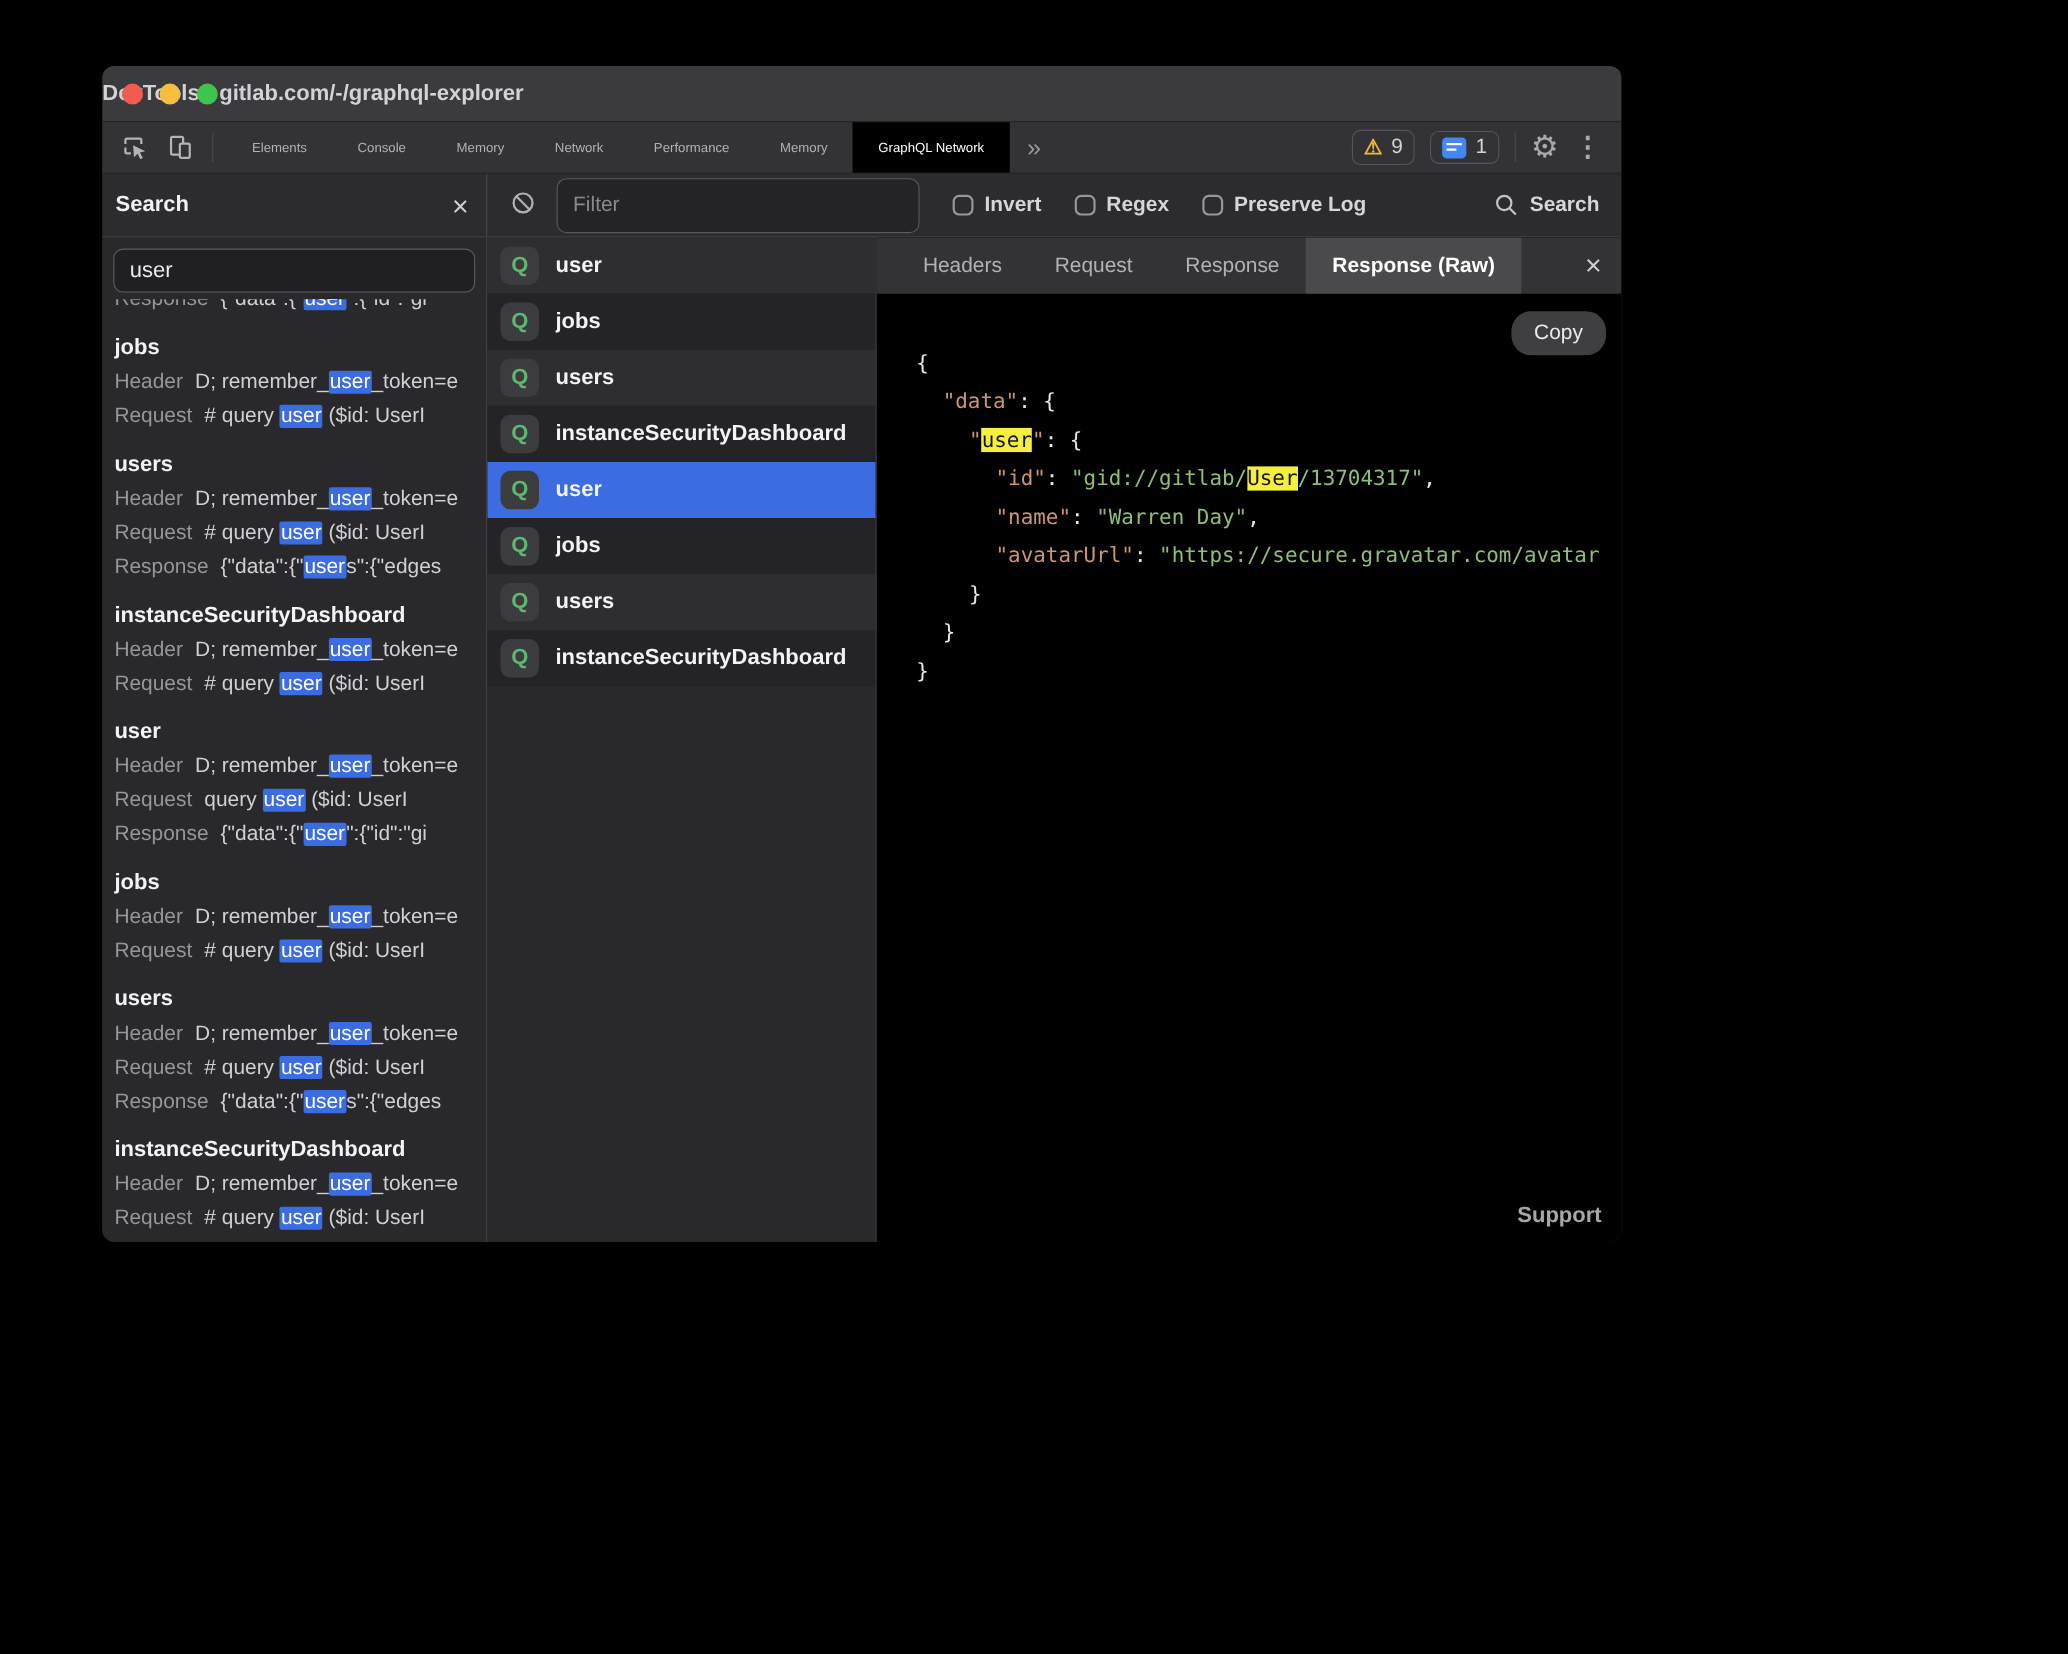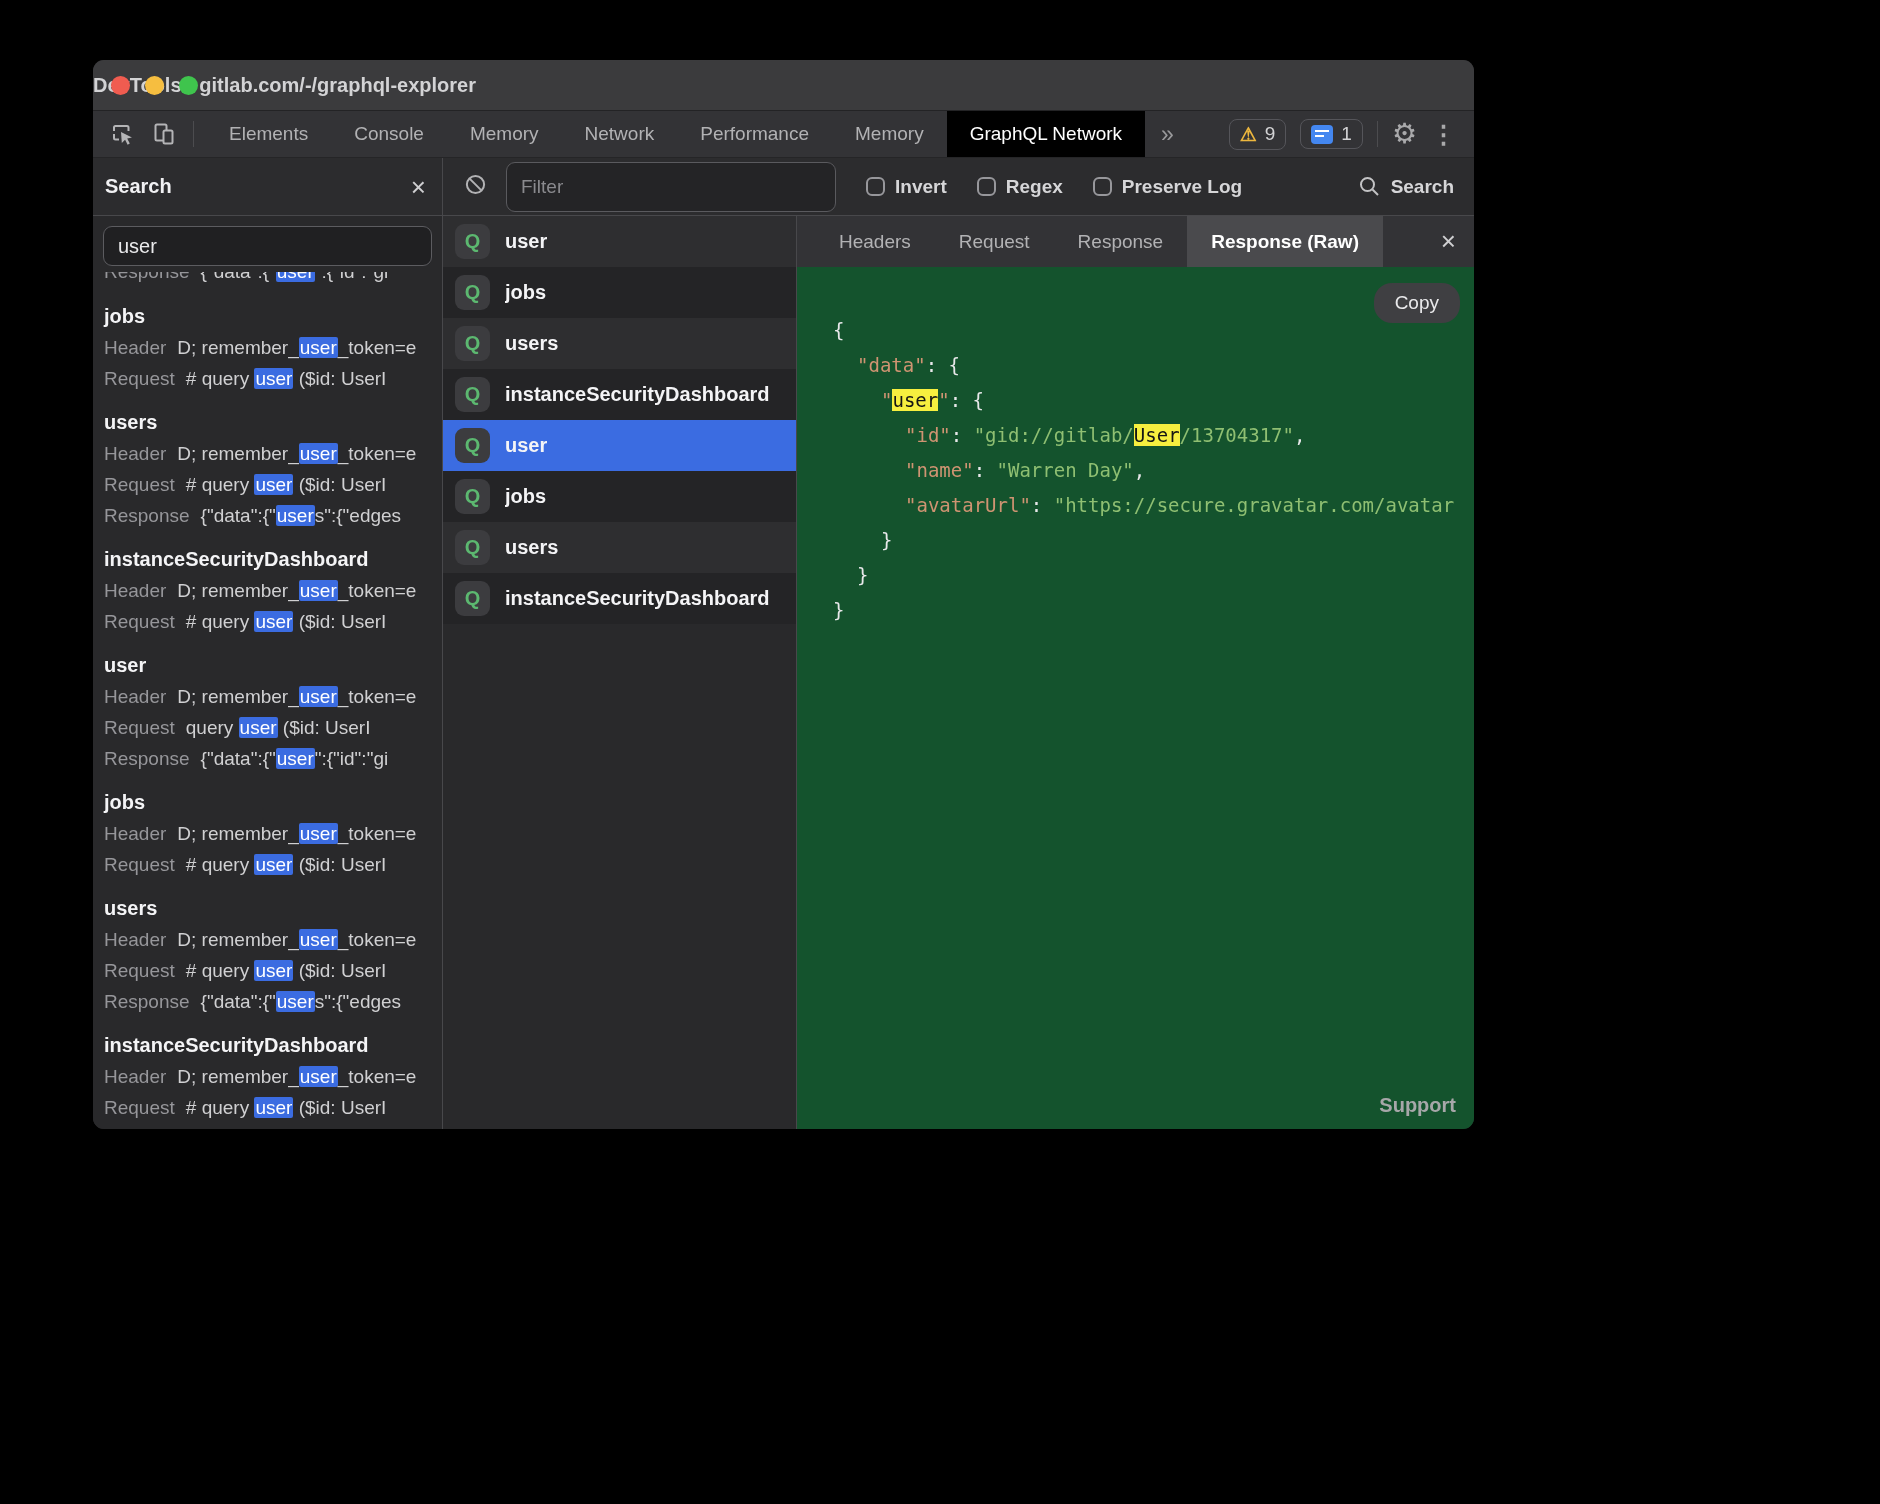--- a/index.html
+++ b/index.html
@@ -17,21 +17,21 @@
   .light.yellow{background:var(--traffic-yellow,#f6be40);}
   .light.green{background:var(--traffic-green,#3fc44d);}
   .wtitle{flex:1;font-size:20px;font-weight:700;color:#d3d3d5;}
 
   
   .tabbar{height:46px;flex:0 0 46px;background:#333336;display:flex;align-items:stretch;border-bottom:1px solid #252527;}
   .tb-icons{display:flex;align-items:center;gap:16px;padding:0 12px 0 16px;}
   .tb-icons svg{display:block;}
   .vsep{width:1px;height:26px;background:#4c4c4f;align-self:center;}
   .tabs{display:flex;}
-  .tab{display:flex;align-items:center;padding:0 23px;font-size:19px;color:#b2b2b4;white-space:nowrap;}
+  .tab{display:flex;align-items:center;padding:0 23px;font-size:12px;color:#b2b2b4;white-space:nowrap;}
   .tab.active{background:#000;color:#fff;}
   .more{display:flex;align-items:center;padding:0 16px;color:#9a9a9c;font-size:23px;}
   .tb-right{margin-left:auto;display:flex;align-items:center;gap:14px;padding-right:18px;}
   .badge{display:flex;align-items:center;gap:8px;border:1px solid #55555a;border-radius:8px;padding:3px 10px;}
   .warn-glyph{color:var(--warning-yellow,#edb73e);font-size:19px;font-weight:700;}
   .cnt{color:#d3d3d5;font-size:19px;}
   .chat-ico{width:22px;height:19px;background:var(--chat-blue,#4487f0);border-radius:4px;position:relative;}
   .chat-ico::before{content:"";position:absolute;left:4px;top:5px;width:14px;height:2.5px;background:#fff;}
   .chat-ico::after{content:"";position:absolute;left:4px;top:10px;width:9px;height:2.5px;background:#fff;}
   .gear{color:#a9a9ab;font-size:28px;line-height:1;}
@@ -75,21 +75,21 @@
   .mid-head{height:51px;flex:0 0 51px;line-height:51px;padding-left:14px;font-size:20px;font-weight:700;
             color:#f1f1f3;border-bottom:1px solid #48484b;}
   .qrow{height:51px;display:flex;align-items:center;gap:15px;padding-left:12px;font-size:20px;font-weight:700;color:#f4f4f6;}
   .qrow.base{background:#2e2e30;}
   .qrow.alt{background:#242426;}
   .qrow.selected{background:var(--accent-blue,#3b6ce1);}
   .qbadge{width:35px;height:35px;flex:0 0 35px;background:#3c3c3f;border-radius:9px;display:flex;align-items:center;
           justify-content:center;color:var(--q-green,#5cb870);font-size:20px;font-weight:700;}
   .qlabel{white-space:nowrap;overflow:hidden;}
 
-  .right-panel{flex:1;display:flex;flex-direction:column;background:#14532d;overflow:hidden;min-width:0;}
+  .right-panel{flex:1;display:flex;flex-direction:column;background:#000000;overflow:hidden;min-width:0;}
   .resp-tabs{height:51px;flex:0 0 51px;background:#333336;display:flex;align-items:stretch;position:relative;padding-left:18px;}
   .rtab{display:flex;align-items:center;padding:0 24px;font-size:19px;font-weight:500;color:#b2b2b4;white-space:nowrap;}
   .rtab.active{background:#4a4a4d;color:#fff;font-weight:700;}
   .resp-close{position:absolute;right:18px;top:0;height:51px;display:flex;align-items:center;color:#d0d0d2;font-size:26px;}
   .json-area{flex:1;position:relative;padding:46px 0 0 36px;overflow:hidden;}
   .copy-btn{position:absolute;top:16px;right:14px;background:#3f3f42;border:none;border-radius:18px;color:#e9e9eb;
             font-size:19px;padding:9px 21px;font-family:"Liberation Sans",sans-serif;}
   .json-line{font-family:"DejaVu Sans Mono",monospace;font-size:19px;line-height:35px;white-space:pre;color:#e8e8ea;}
   .tok-punct{color:#e8e8ea;}
   .tok-key{color:var(--json-key,#cf9472);}

